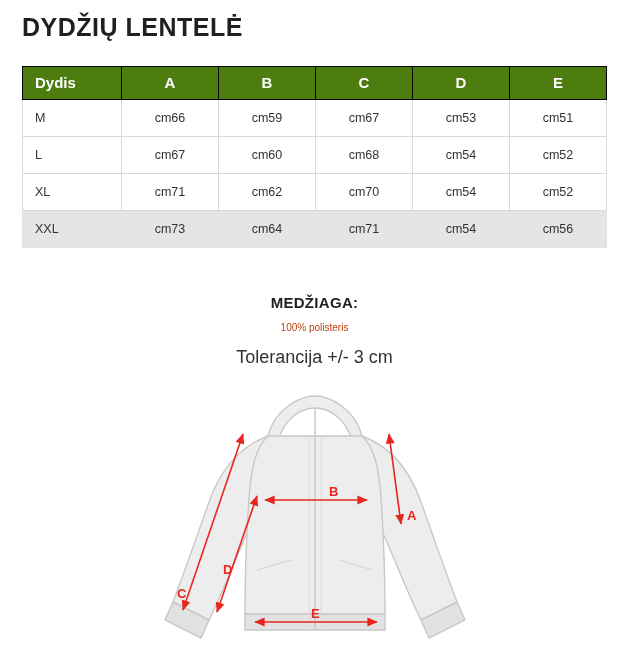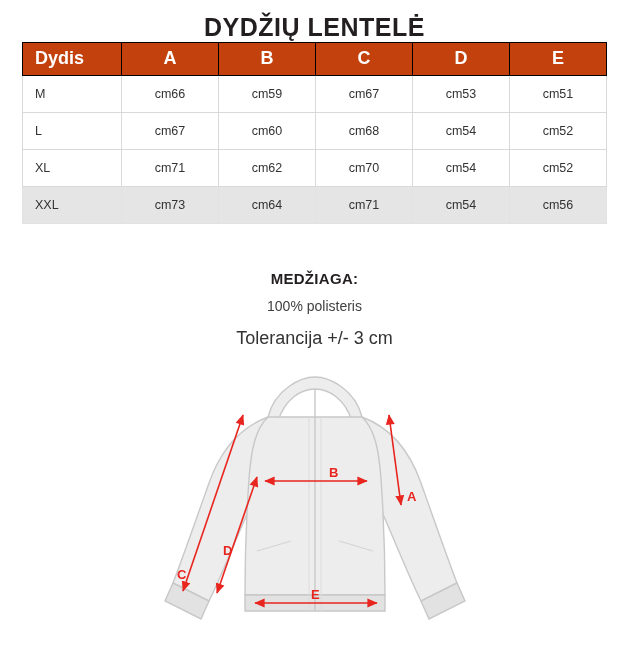--- a/index.html
+++ b/index.html
@@ -19,37 +19,36 @@
     width: 629px;
     height: 649px;
     box-sizing: border-box;
     padding: 0 22px;
   }
   .title {
     font-size: 25px;
     font-weight: bold;
     letter-spacing: 0.5px;
     padding-top: 14px;
-    padding-bottom: 0;
+    padding-bottom: 24px;
     color: #231f20;
     line-height: 1.1;
-    text-align: center;
   }
   table.size-table {
     width: 585px;
     border-collapse: collapse;
     table-layout: fixed;
     font-size: 12.5px;
   }
   table.size-table thead th {
-    background: #c2410c;
+    background: #4d7c0f;
     color: #ffffff;
     font-weight: bold;
     height: 30px;
-    font-size: 18px;
+    font-size: 15px;
     border: 1px solid #000000;
     text-align: center;
   }
   table.size-table thead th.first-col {
     text-align: left;
     padding-left: 12px;
     width: 85px;
   }
   table.size-table tbody td {
     height: 34px;
@@ -71,22 +70,22 @@
     margin-top: 46px;
     text-align: center;
   }
   .material-title {
     font-size: 15px;
     font-weight: bold;
     color: #231f20;
     letter-spacing: 0.3px;
   }
   .material-line {
-    font-size: 14px;
-    color: #404040;
+    font-size: 10px;
+    color: #c2410c;
     margin-top: 11px;
   }
   .tolerance-line {
     font-size: 18px;
     color: #333333;
     margin-top: 14px;
   }
   .figure-wrap {
     position: relative;
     width: 585px;

